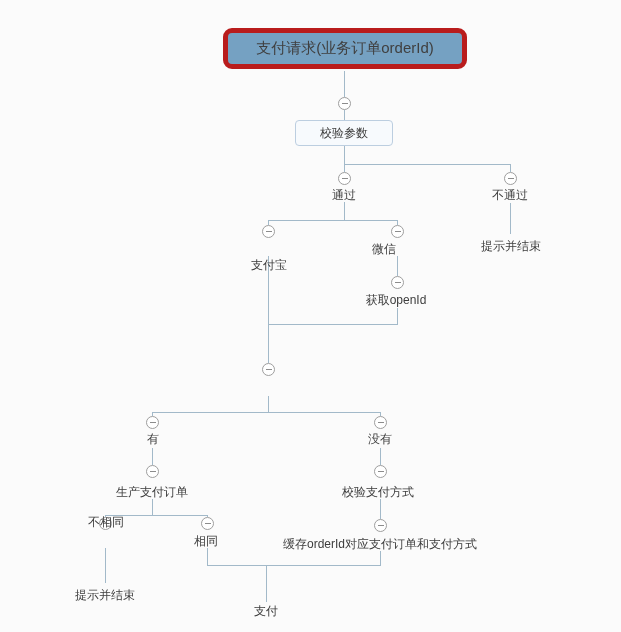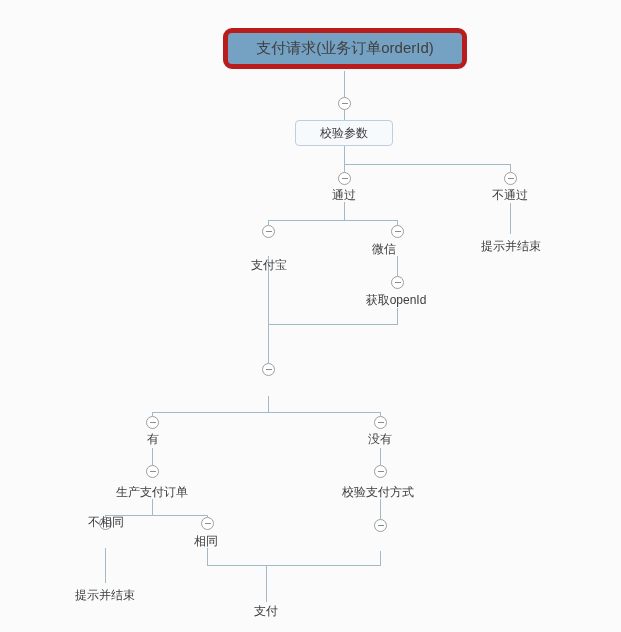--- a/index.html
+++ b/index.html
@@ -147,18 +147,19 @@
   <div class="label" style="left:106px;top:515px">不相同</div>
 
   <div class="collapse" style="left:201px;top:517px">
       <span class="minus"></span>
     </div>
   <div class="label" style="left:206px;top:534px">相同</div>
 
   <div class="collapse" style="left:374px;top:519px">
       <span class="minus"></span>
     </div>
+  <div class="label" style="left:380px;top:537px">缓存orderId对应支付订单和支付方式</div>
 
   <div class="label" style="left:105px;top:588px">提示并结束</div>
 
   <div class="label" style="left:266px;top:604px">支付</div>
 
 </div>
 
 </body></html>

